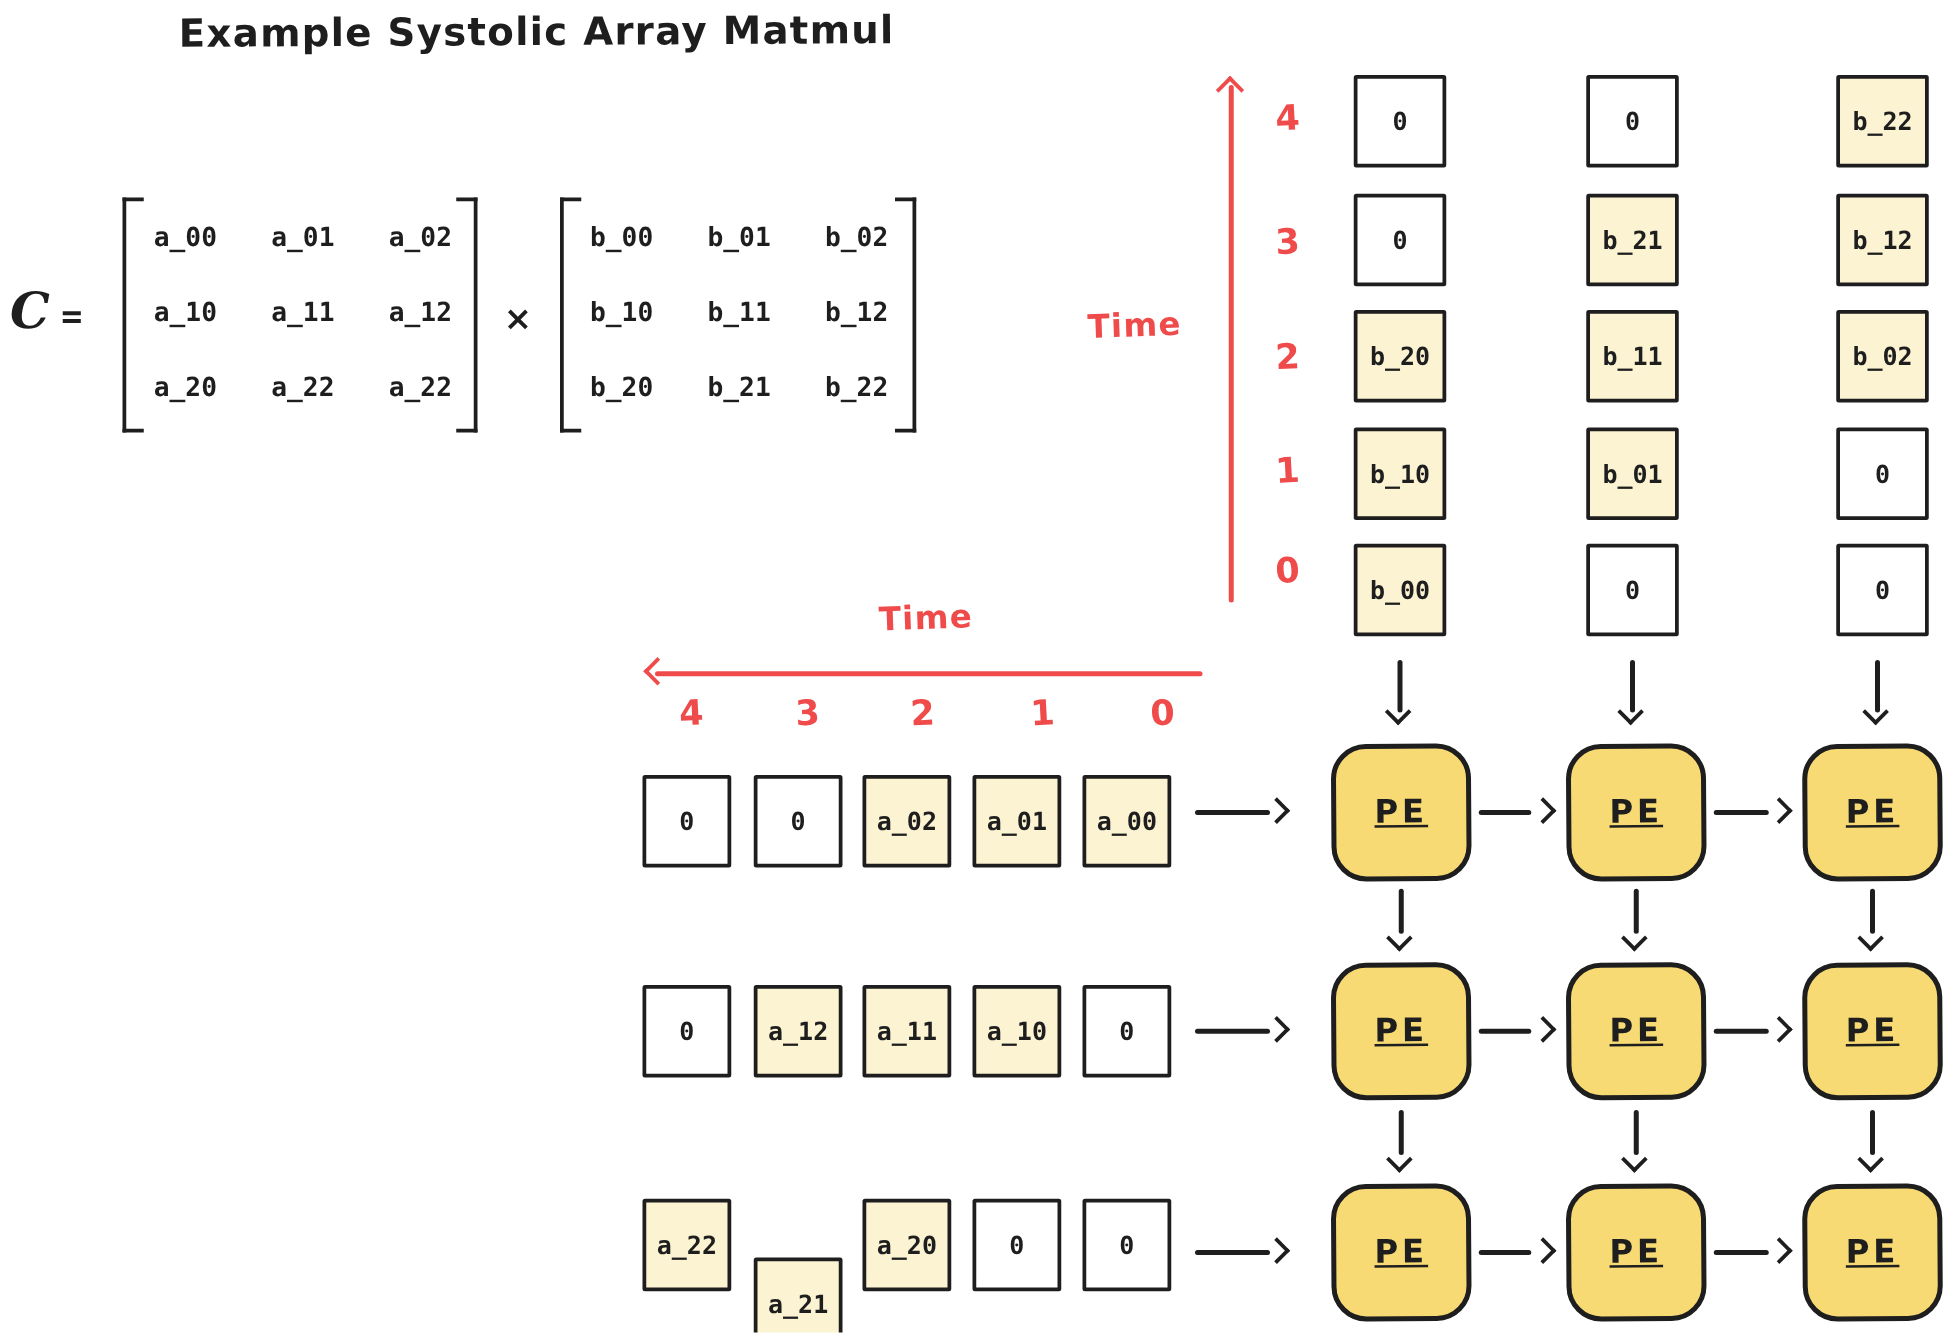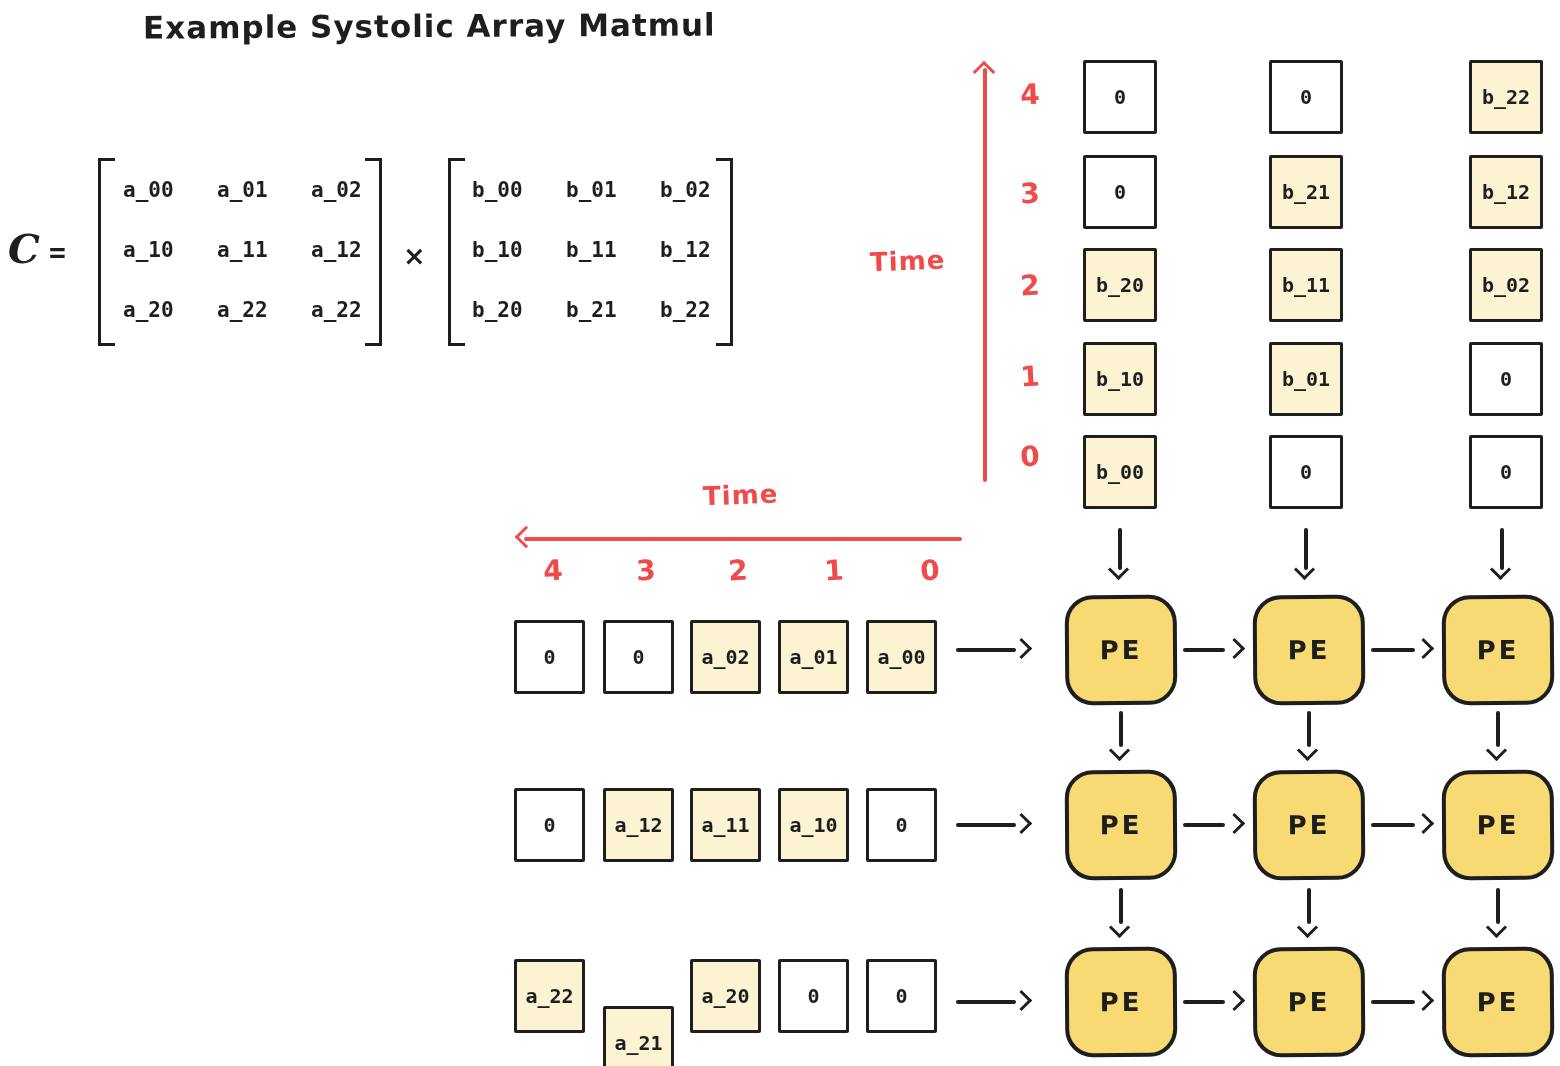--- a/index.html
+++ b/index.html
@@ -43,21 +43,21 @@
   
   .cell{position:absolute;width:74px;height:74px;border:3.5px solid var(--ink);border-radius:2px;
         background:#ffffff;display:flex;align-items:center;justify-content:center;
         font:600 20px "DejaVu Sans Mono",monospace;color:var(--ink);}
   .cell.a{width:71px;}
   .cell.filled{background:var(--cream);}
 
   
   .pe{position:absolute;width:112px;height:110px;border:4px solid var(--ink);border-radius:28px;
       background:var(--pe);display:flex;align-items:center;justify-content:center;
-      font:700 26px "DejaVu Sans",sans-serif;letter-spacing:3px;color:var(--ink);transform:rotate(-0.4deg);}
+      font:700 26px "DejaVu Sans",sans-serif;letter-spacing:3px;color:var(--ink);transform:rotate(-0.4deg);text-decoration:underline;}
 </style>
 </head>
 <body>
 
 <div id="canvas">
 
   <div class="title">Example Systolic Array Matmul</div>
 
   <div class="eqC">C</div>
   <div class="eqEq">=</div>

